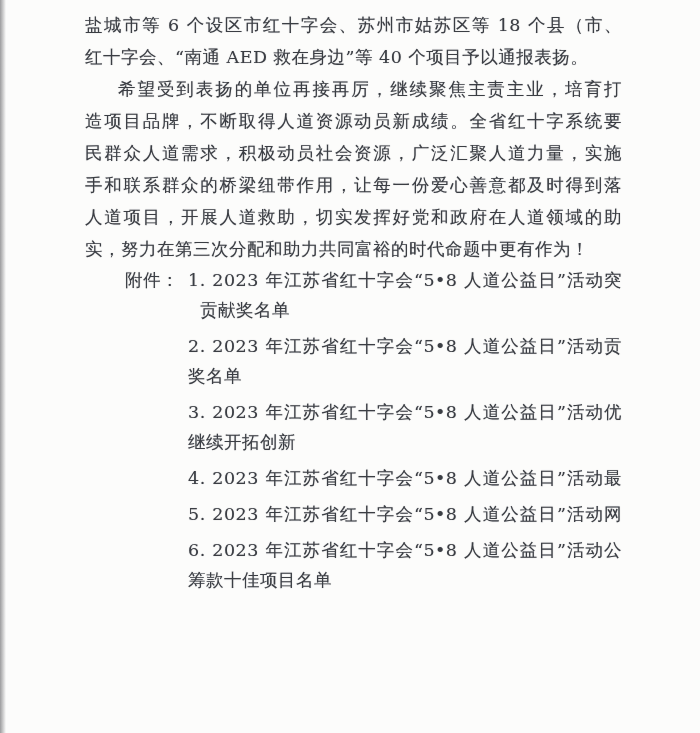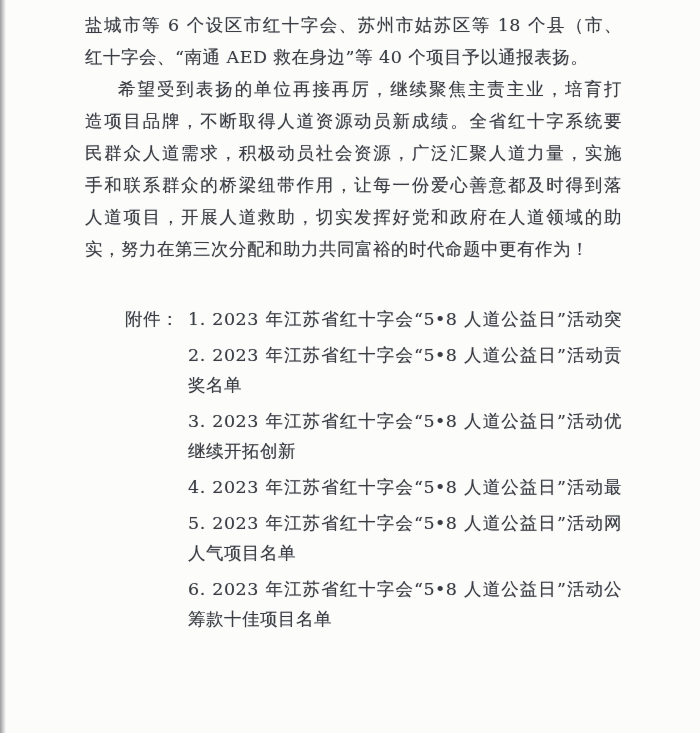--- a/index.html
+++ b/index.html
@@ -45,21 +45,20 @@
     white-space: normal;
     text-align: justify;
     text-align-last: justify;
     text-justify: inter-character;
     overflow: hidden;
   }
   .indent { text-indent: 33px; font-family: Liberation Serif, serif; }
 
   .attach {
     position: relative;
-    margin-top: 39px;
     padding-left: 103px; 
   }
   .attach-label {
     position: absolute;
     left: 40px; 
     top: 0;
     font-size: 17.5px;
     letter-spacing: 0.5px;
     line-height: 30px;
     white-space: nowrap;
@@ -100,39 +99,39 @@
       <p class="line just">手和联系群众的桥梁纽带作用，让每一份爱心善意都及时得到落</p>
       <p class="line just">人道项目，开展人道救助，切实发挥好党和政府在人道领域的助</p>
       <p class="line">实，努力在第三次分配和助力共同富裕的时代命题中更有作为！</p>
     </div>
 
     <div class="attach">
       <span class="attach-label">附件：</span>
 
       <div class="attach-item">
         <p class="aline just">1. 2023 年江苏省红十字会“5•8 人道公益日”活动突出</p>
+        <p class="aline cont-offset">贡献奖名单</p>
       </div>
 
       <div class="attach-item">
         <p class="aline just">2. 2023 年江苏省红十字会“5•8 人道公益日”活动贡献</p>
         <p class="aline">奖名单</p>
       </div>
 
       <div class="attach-item">
         <p class="aline just">3. 2023 年江苏省红十字会“5•8 人道公益日”活动优秀</p>
         <p class="aline">继续开拓创新</p>
       </div>
 
       <div class="attach-item">
         <p class="aline just">4. 2023 年江苏省红十字会“5•8 人道公益日”活动最具</p>
       </div>
 
       <div class="attach-item">
         <p class="aline just">5. 2023 年江苏省红十字会“5•8 人道公益日”活动网络</p>
-        <p class="aline">人气项目名单</p>
       </div>
 
       <div class="attach-item">
         <p class="aline just">6. 2023 年江苏省红十字会“5•8 人道公益日”活动公众</p>
         <p class="aline">筹款十佳项目名单</p>
       </div>
     </div>
 
   </div>
 </div>

